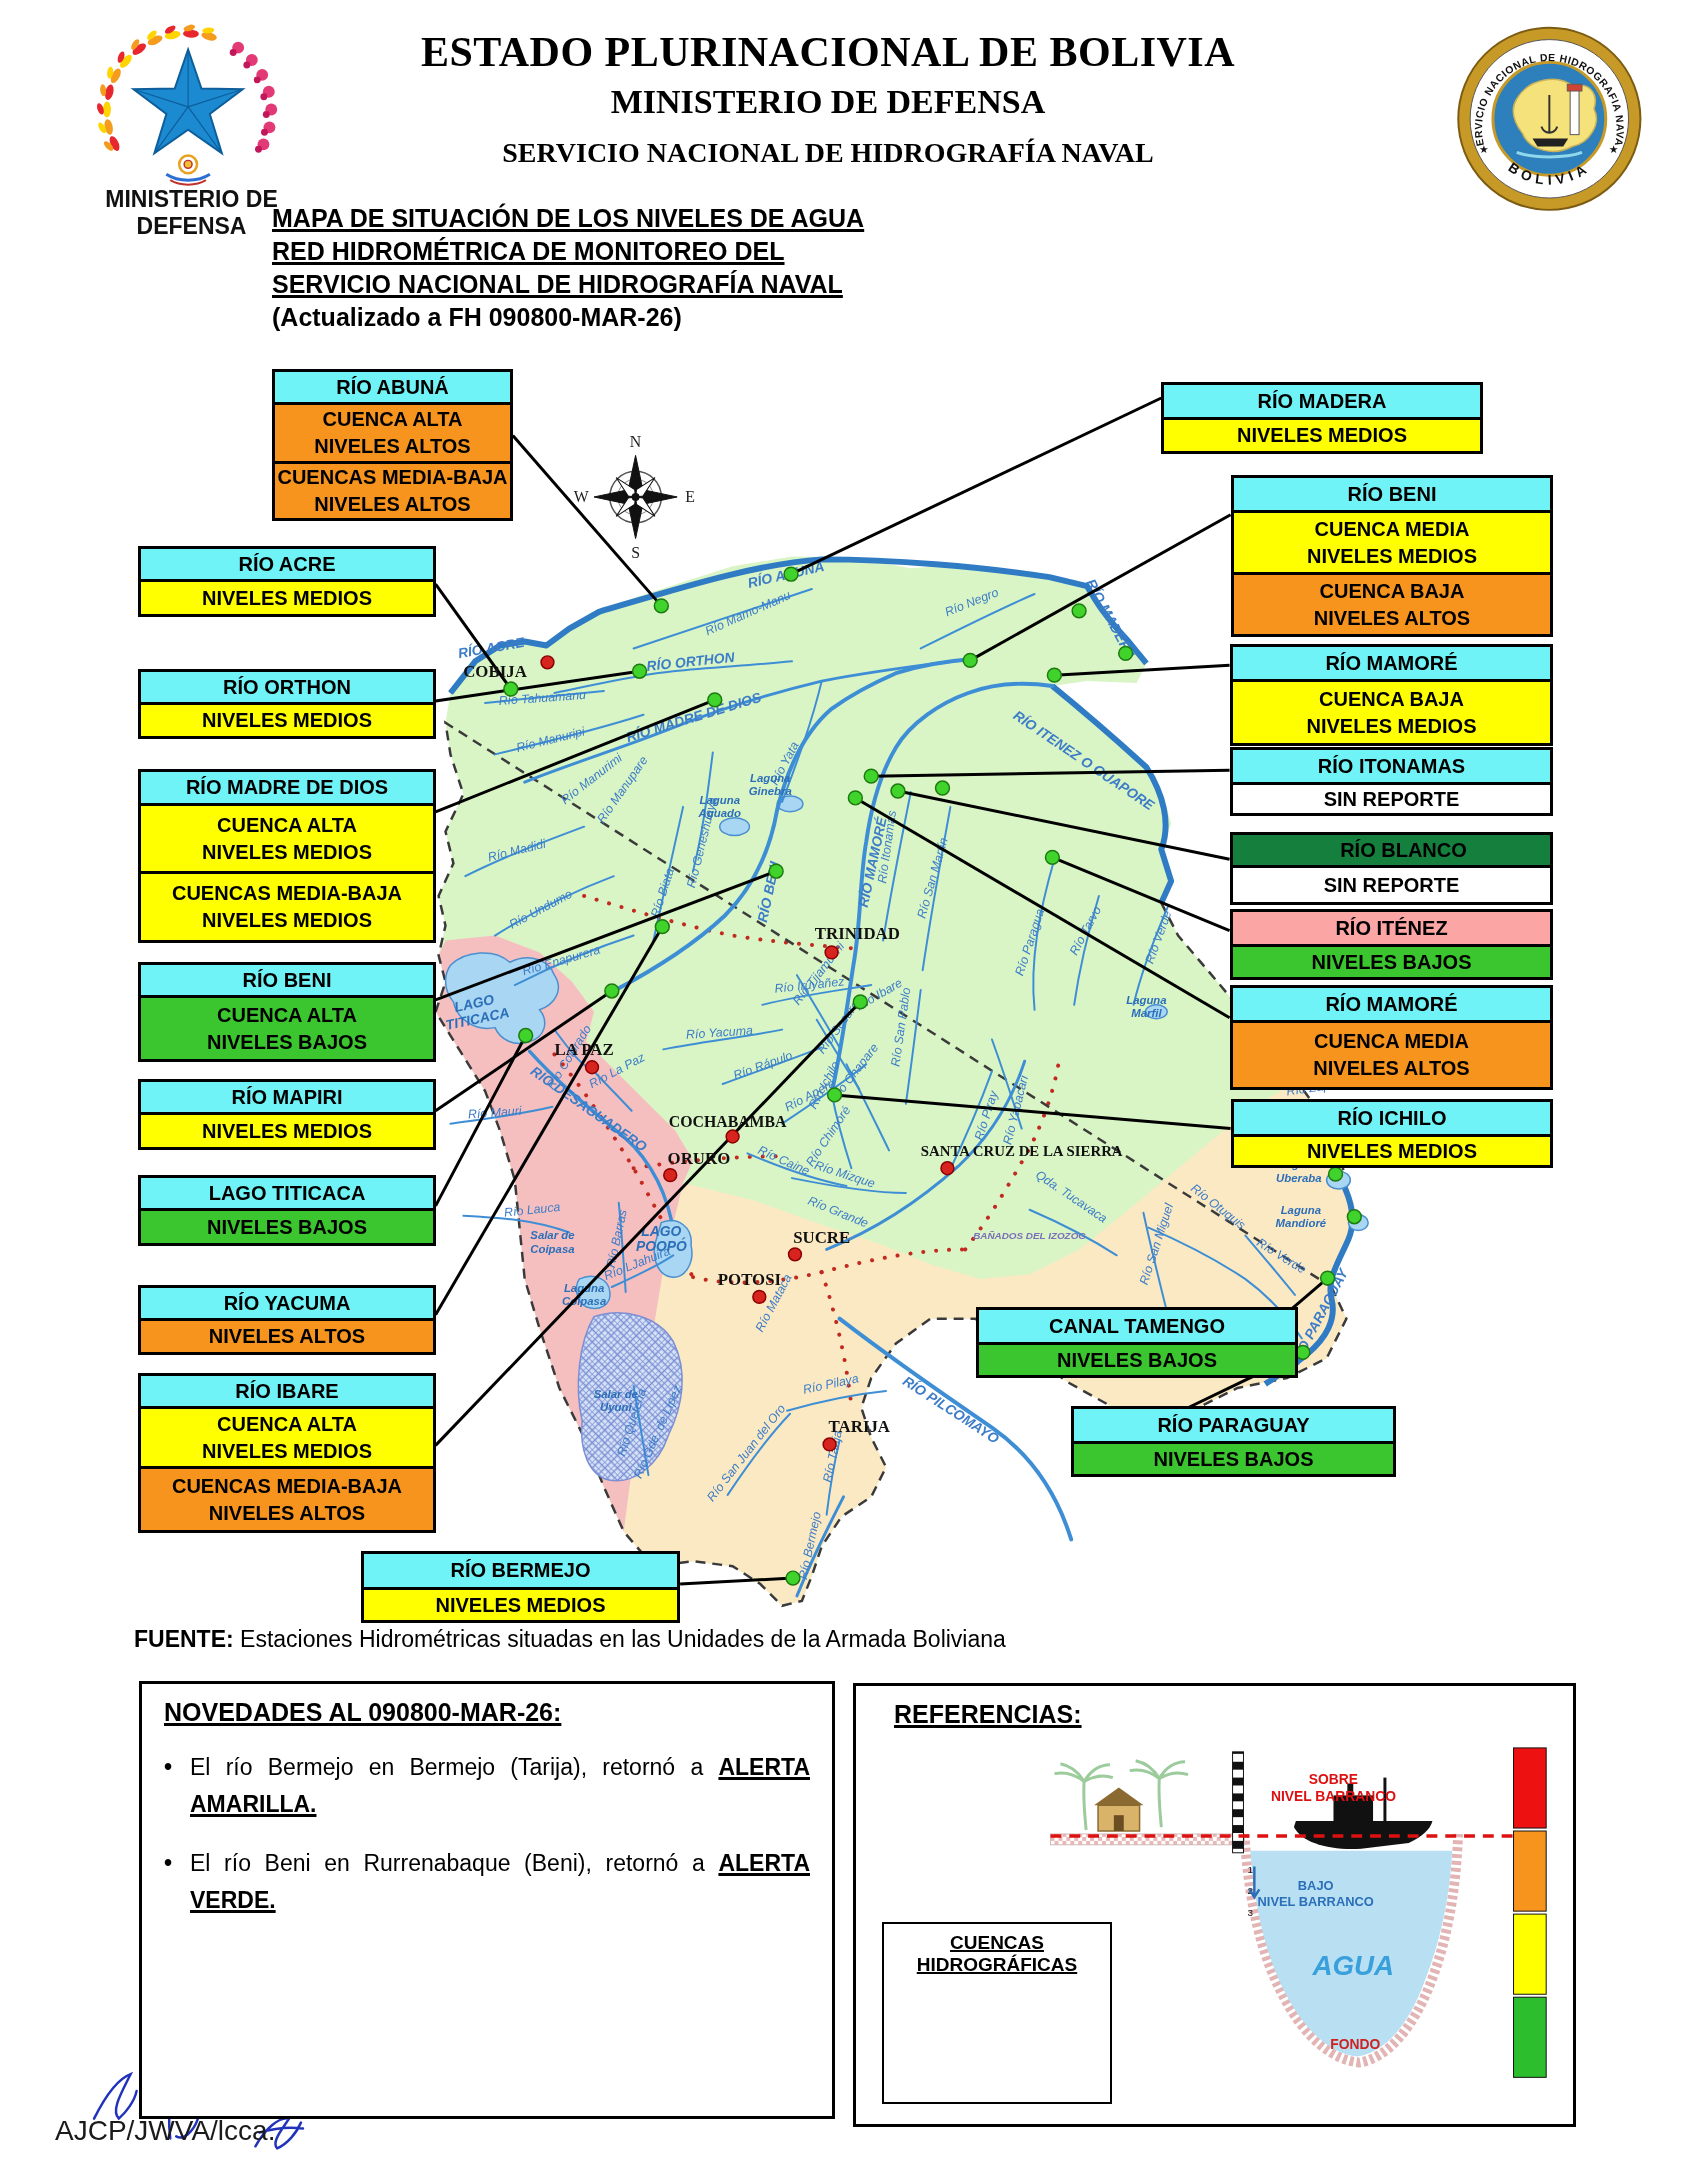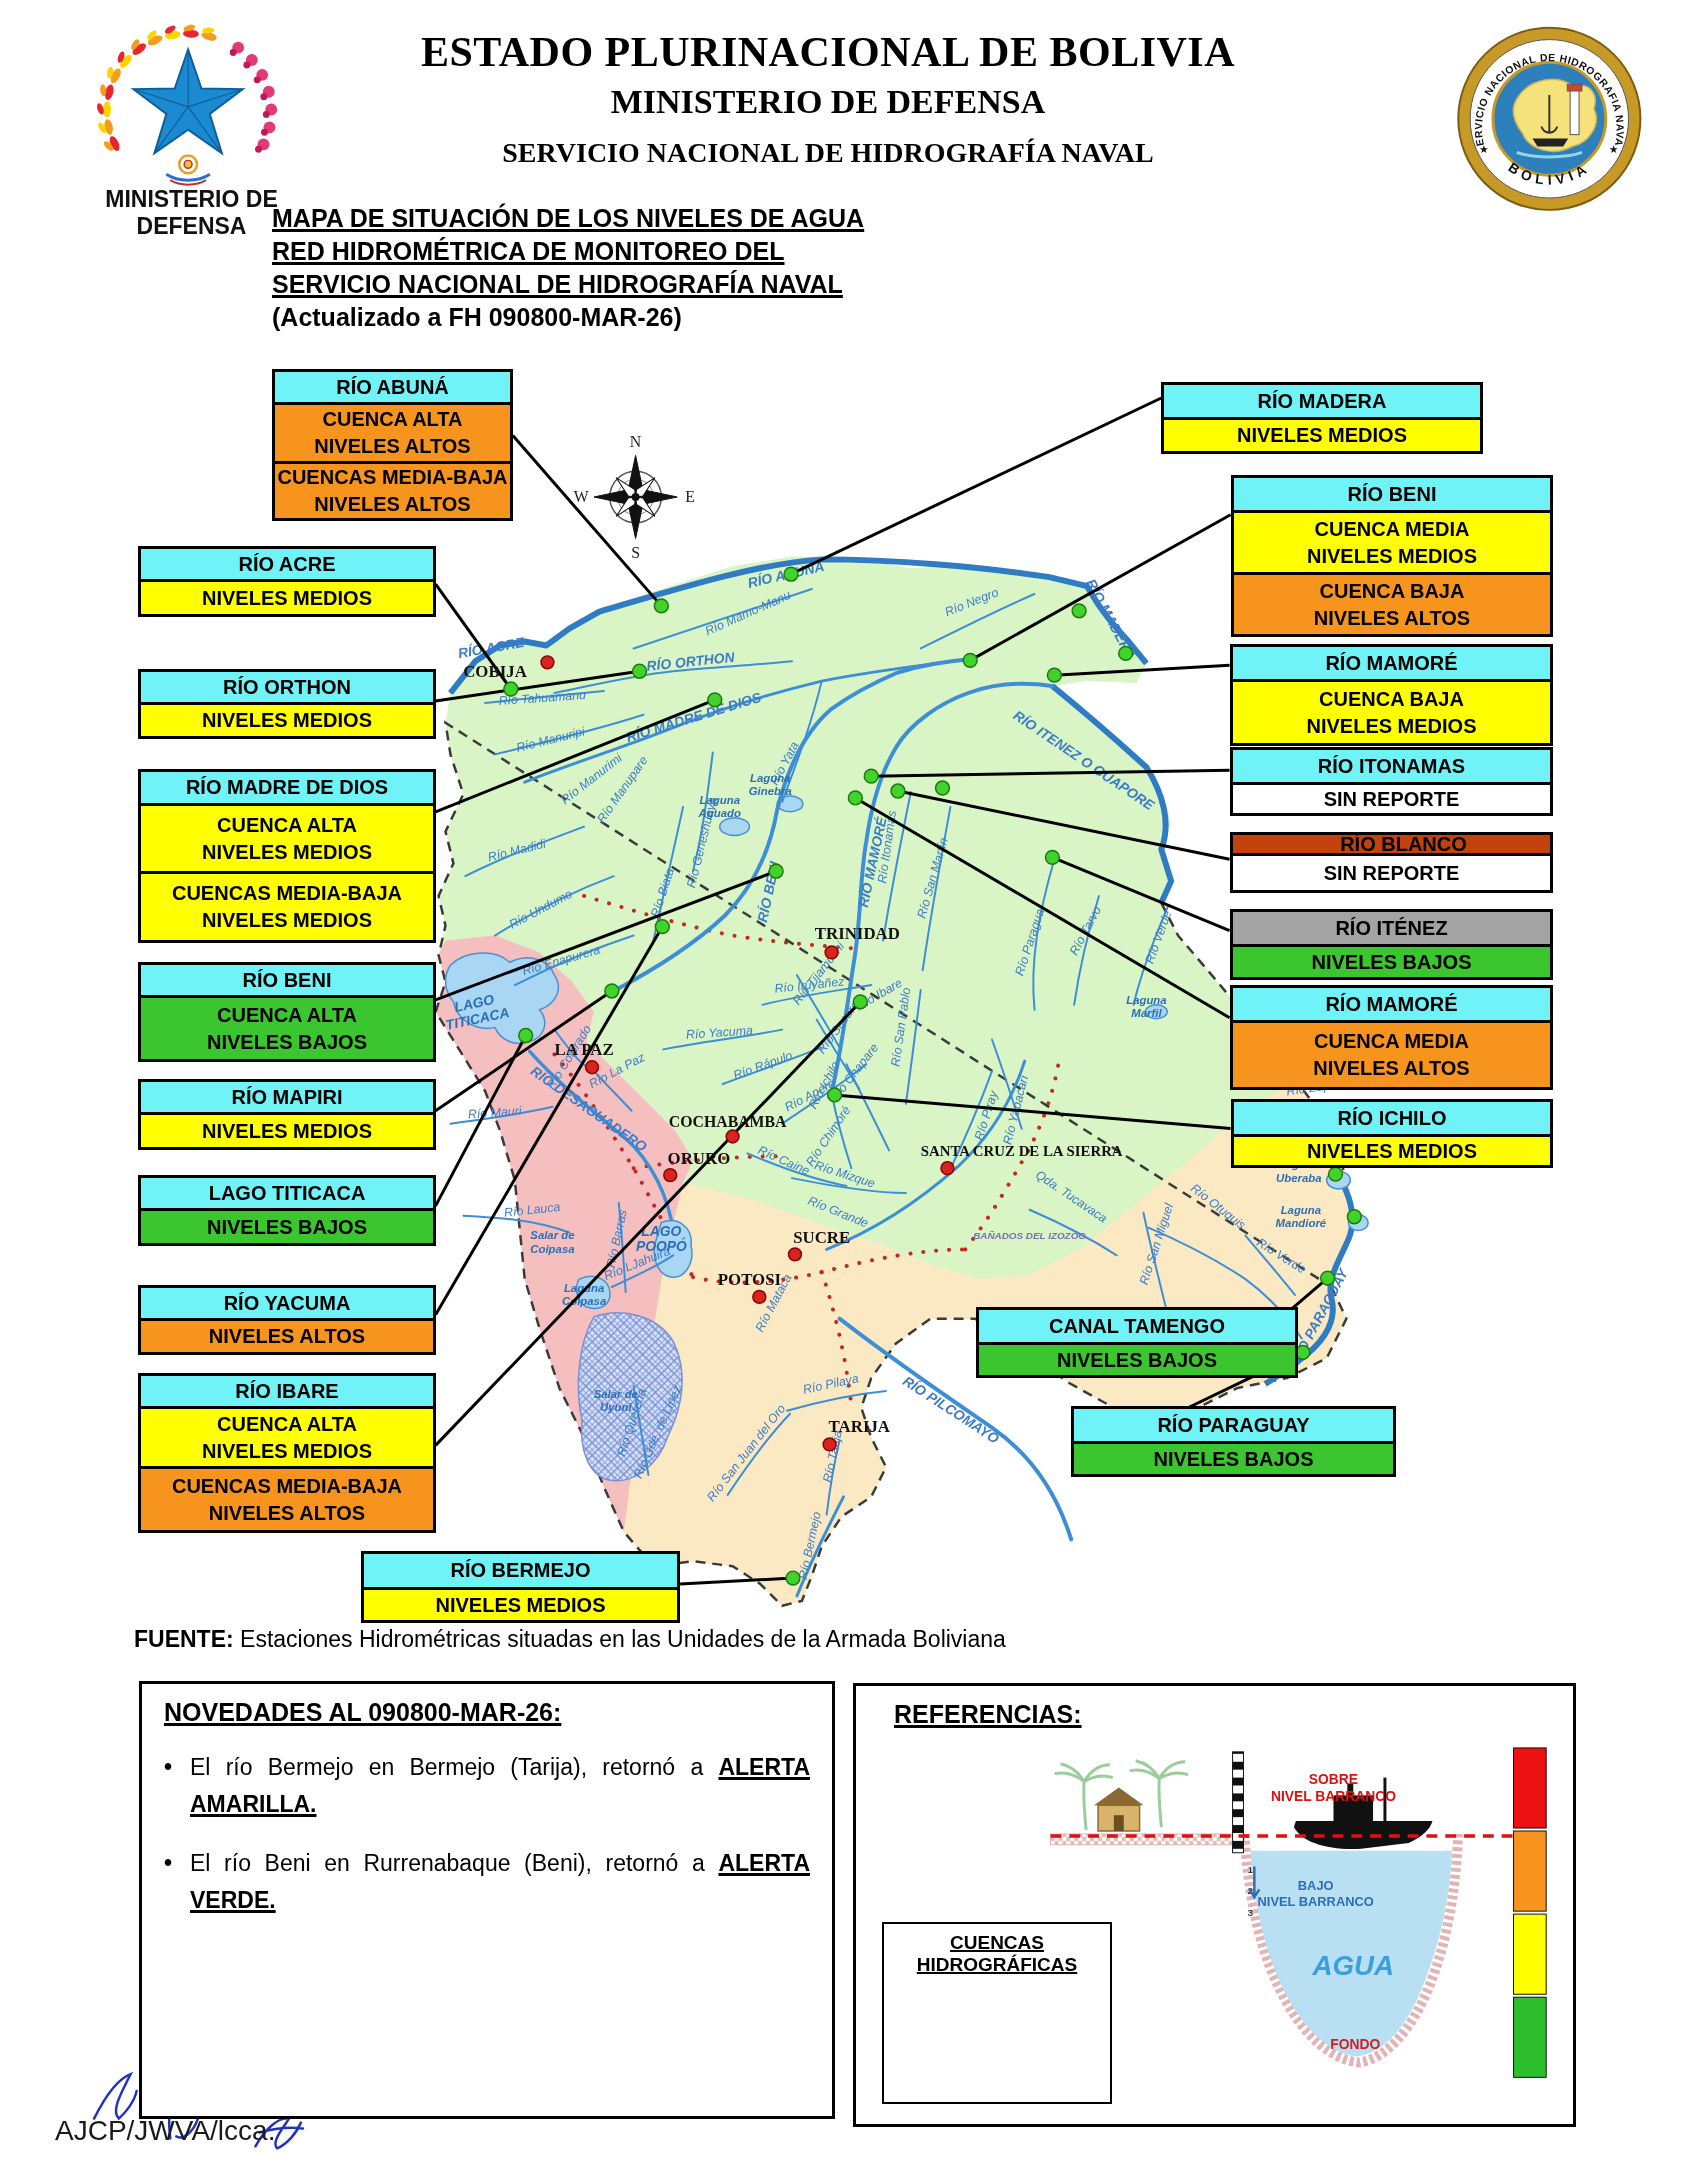--- a/index.html
+++ b/index.html
@@ -488,29 +488,29 @@
         <div class="crow" style="background: rgb(255, 255, 0); height: 68px;">
           <div>CUENCA ALTA</div>
           <div>NIVELES MEDIOS</div>
         </div>
         <div class="crow" style="background: rgb(255, 255, 0); height: 69px;">
           <div>CUENCAS MEDIA-BAJA</div>
           <div>NIVELES MEDIOS</div>
         </div>
       </div>
       <div class="callout" style="left: 1230px; top: 832px; width: 323px;">
-        <div class="crow" style="background: #c2410c; height: 18px; padding-left: 24px;">
+        <div class="crow" style="background: #15803d; height: 30px; padding-left: 24px;">
           <div>RÍO BLANCO</div>
         </div>
         <div class="crow" style="background: rgb(255, 255, 255); height: 37px;">
           <div>SIN REPORTE</div>
         </div>
       </div>
       <div class="callout" style="left: 1230px; top: 909px; width: 323px;">
-        <div class="crow" style="background: #a3a3a3; height: 32px;">
+        <div class="crow" style="background: #fca5a5; height: 32px;">
           <div>RÍO ITÉNEZ</div>
         </div>
         <div class="crow" style="background: rgb(59, 197, 47); height: 33px;">
           <div>NIVELES BAJOS</div>
         </div>
       </div>
       <div class="callout" style="left: 138px; top: 962px; width: 298px;">
         <div class="crow" style="background: rgb(111, 243, 247); height: 30px;">
           <div>RÍO BENI</div>
         </div>

